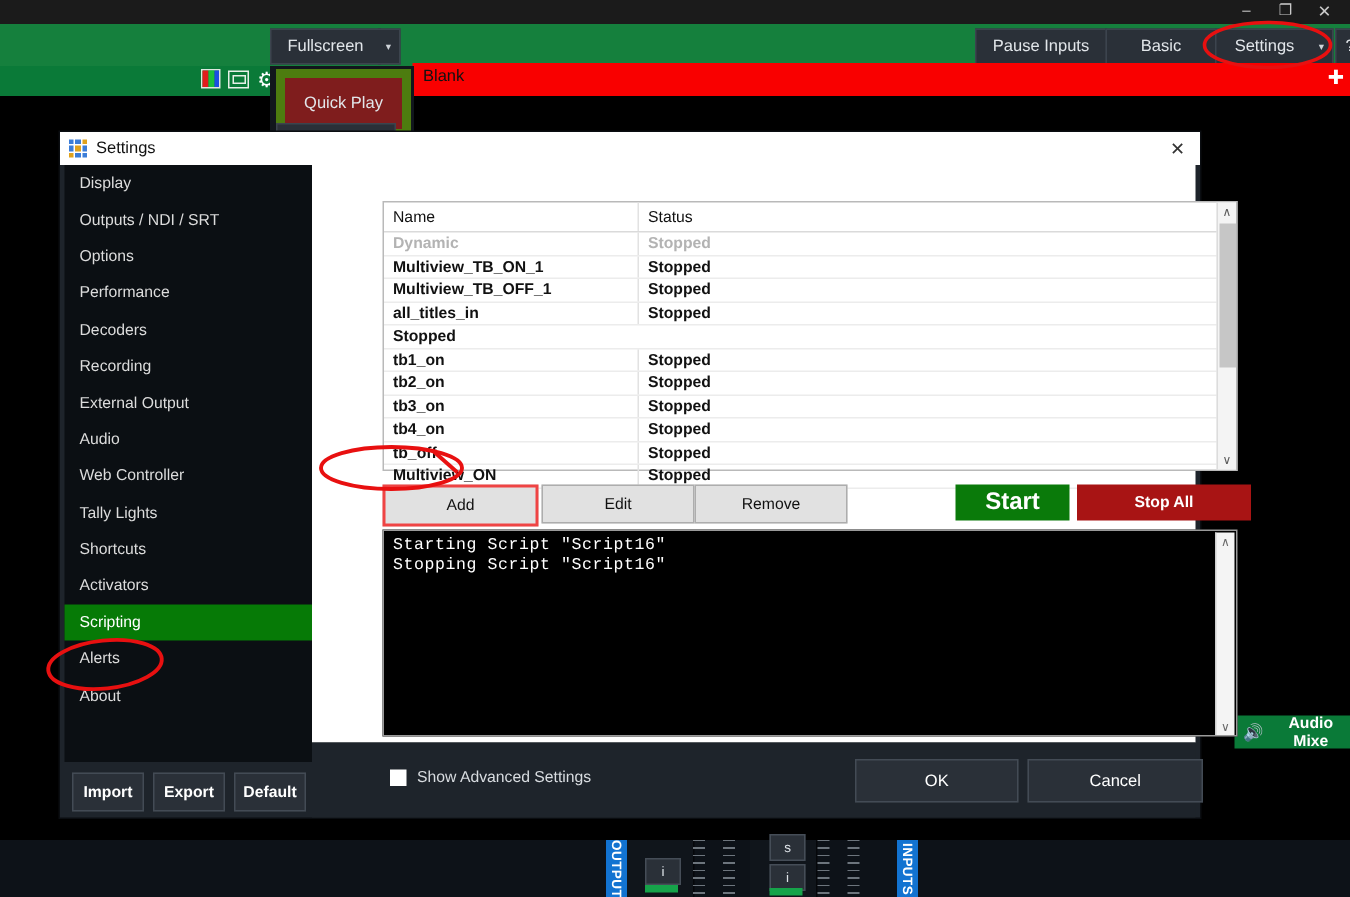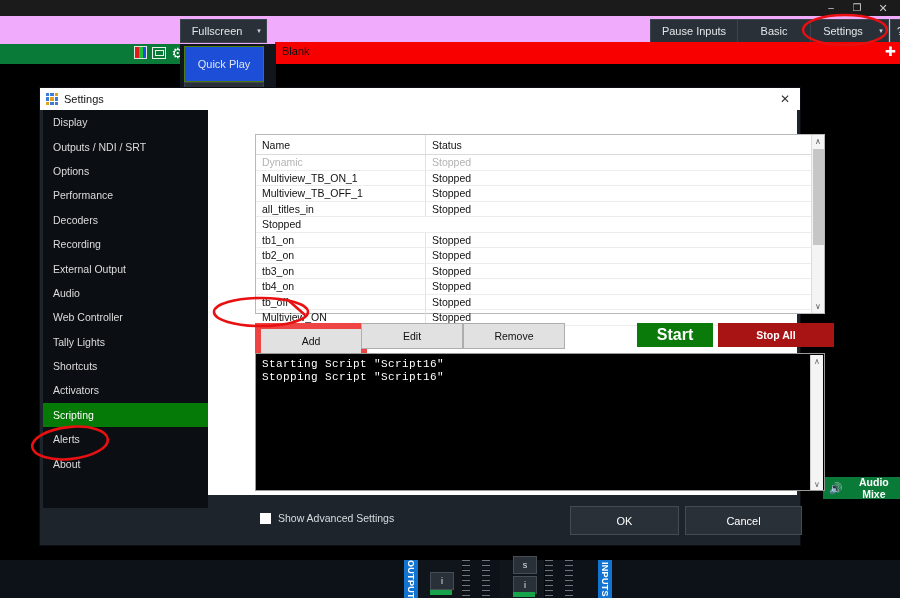--- a/index.html
+++ b/index.html
@@ -11,42 +11,42 @@
   }
   
   #app{position:absolute;inset:0;background:#000;}
 
   .win-titlebar{position:absolute;left:0;top:0;width:900px;height:16px;background:#1b1b1b;}
   .win-ctrls{position:absolute;right:4px;top:0;height:16px;display:flex;align-items:center;gap:0;}
   .win-btn{width:26px;height:16px;display:flex;align-items:center;justify-content:center;
            color:#c9c9c9;font-size:10px;line-height:1;}
   .win-btn.close{font-size:11px;}
 
-  .app-toolbar{position:absolute;left:0;top:16px;width:900px;height:28px;background:#f0abfc;}
+  .app-toolbar{position:absolute;left:0;top:16px;width:900px;height:28px;background:#15803d;}
   .tb-btn{position:absolute;top:3px;height:22px;background:#2a3038;border:1px solid #3c444e;
           color:#e2e6ea;font-size:11px;display:flex;align-items:center;justify-content:center;}
   .tb-caret{position:absolute;top:3px;height:22px;width:14px;background:#2a3038;border:1px solid #3c444e;
             border-left:none;color:#cfd4d9;font-size:7px;display:flex;align-items:center;justify-content:center;}
 
   .greenbar{position:absolute;left:0;top:44px;width:188px;height:20px;background:#0a7a38;}
   .greenbar .icons{position:absolute;right:4px;top:2px;display:flex;gap:5px;align-items:center;}
   .rgbico{width:13px;height:13px;display:flex;border:1px solid #dfe7df;box-sizing:border-box;}
   .rgbico i{display:block;height:100%;width:33.33%;}
   .monico{width:14px;height:12px;border:1.5px solid #e8f0e8;box-sizing:border-box;
           display:flex;align-items:center;justify-content:center;}
   .monico b{display:block;width:7px;height:4px;border:1px solid #e8f0e8;}
   .gearico{color:#ffffff;font-size:14px;line-height:12px;}
 
   .redbar{position:absolute;left:275px;top:42px;width:625px;height:22px;background:#f90000;}
   .redbar .lbl{position:absolute;left:7px;top:3px;color:#111;font-size:11px;text-align:right;}
   .redbar .plus{position:absolute;right:4px;top:3px;color:#fff;font-size:13px;line-height:13px;}
 
   .qp-col{position:absolute;left:180px;top:44px;width:96px;height:56px;background:#11161c;}
-  .qp-btn{position:absolute;left:184px;top:46px;width:78px;height:34px;background:#1d4ed8;
-          border:1px solid #4d7c0f;color:#e2e6ea;font-size:11px;
+  .qp-btn{position:absolute;left:184px;top:46px;width:78px;height:34px;background:#7f1d1d;
+          border:6px solid #4d7c0f;color:#e2e6ea;font-size:11px;
           display:flex;align-items:center;justify-content:center;}
   .qp-btn2{position:absolute;left:184px;top:82px;width:78px;height:14px;background:#2a3038;border:1px solid #3c444e;}
 
   .audiomix{position:absolute;left:823px;top:477px;width:77px;height:22px;background:#0a7a38;
             display:flex;align-items:center;gap:5px;padding-left:6px;box-sizing:border-box;}
   .audiomix .spk{color:#fff;font-size:11px;}
   .audiomix .txt{color:#fff;font-size:10.5px;font-weight:bold;text-align:center;}
 
   .lowerstrip{position:absolute;left:0;top:560px;width:900px;height:38px;background:#0d1218;}
   .vtab{position:absolute;top:560px;width:14px;height:38px;background:#1273d1;color:#fff;
@@ -79,32 +79,32 @@
   .sf-btn{width:46px;height:24px;background:#2a3038;border:1px solid #434b55;color:#fff;font-size:10.5px;
           font-weight:bold;display:flex;align-items:center;justify-content:center;}
 
   .pane{position:absolute;left:168px;top:0;width:589px;height:385px;background:#ffffff;}
 
   .lst{position:absolute;left:47px;top:24px;width:570px;height:180px;background:#fff;border:1px solid #b9b9b9;box-sizing:border-box;}
   .lst-head{display:flex;height:19px;border-bottom:1px solid #dadada;}
   .lst-head div{font-size:10.5px;color:#111;padding-left:6px;display:flex;align-items:center;}
   .col-name{width:163px;border-right:1px solid #e2e2e2;}
   .col-status{flex:1;}
-  .lst-rows{position:relative;}
+  .lst-rows{position:relative;font-weight:bold;}
   .lrow{display:flex;height:14.5px;border-bottom:1px solid #ececec;}
   .lrow div{font-size:10.5px;color:#111;padding-left:6px;display:flex;align-items:center;}
   .lrow.dim div{color:#b3b3b3;}
   .lscroll{position:absolute;right:0;top:0;width:13px;height:100%;background:#f4f4f4;border-left:1px solid #dcdcdc;box-sizing:border-box;}
   .lscroll .arr{height:13px;display:flex;align-items:center;justify-content:center;font-size:8px;color:#5a5a5a;}
   .lscroll .thumb{position:absolute;left:1px;top:14px;width:11px;height:96px;background:#c6c6c6;}
 
   .btnrow{position:absolute;left:47px;top:213px;width:570px;height:24px;}
   .gbtn{position:absolute;top:0;height:24px;background:#e1e1e1;border:1px solid #adadad;color:#111;font-size:10.5px;
         display:flex;align-items:center;justify-content:center;}
-  .gbtn.focus{border:6px solid #ef4444;}
+  .gbtn.focus{border:2px solid #ef4444;}
   .startbtn{position:absolute;top:0;height:24px;background:#0a7a0a;color:#fff;font-size:16px;font-weight:bold;
             display:flex;align-items:center;justify-content:center;}
   .stopbtn{position:absolute;top:0;height:24px;background:#a81414;color:#fff;font-size:10.5px;font-weight:bold;
            display:flex;align-items:center;justify-content:center;}
 
   .console{position:absolute;left:47px;top:243px;width:570px;height:138px;background:#000;
            border:1px solid #9a9a9a;box-sizing:border-box;overflow:hidden;}
   .console pre{margin:0;padding:4px 0 0 6px;color:#ffffff;font-family:"Liberation Mono",monospace;
                font-size:11px;line-height:13px;letter-spacing:.4px;}
   .cscroll{position:absolute;right:1px;top:1px;width:13px;height:136px;background:#f4f4f4;border-left:1px solid #cfcfcf;box-sizing:border-box;}
@@ -246,20 +246,25 @@
           <div class="side-item active">
             <span>Scripting</span>
           </div>
           <div class="side-item">
             <span>Alerts</span>
           </div>
           <div class="side-item">
             <span>About</span>
           </div>
         </div>
+      <div class="side-foot">
+        <div class="sf-btn">Import</div>
+        <div class="sf-btn">Export</div>
+        <div class="sf-btn">Default</div>
+      </div>
 
       <div class="pane">
 
         <div class="lst">
           <div class="lst-head">
             <div class="col-name">Name</div>
             <div class="col-status">Status</div>
           </div>
           <div class="lst-rows" id="script-rows">
               <div class="lrow dim">

